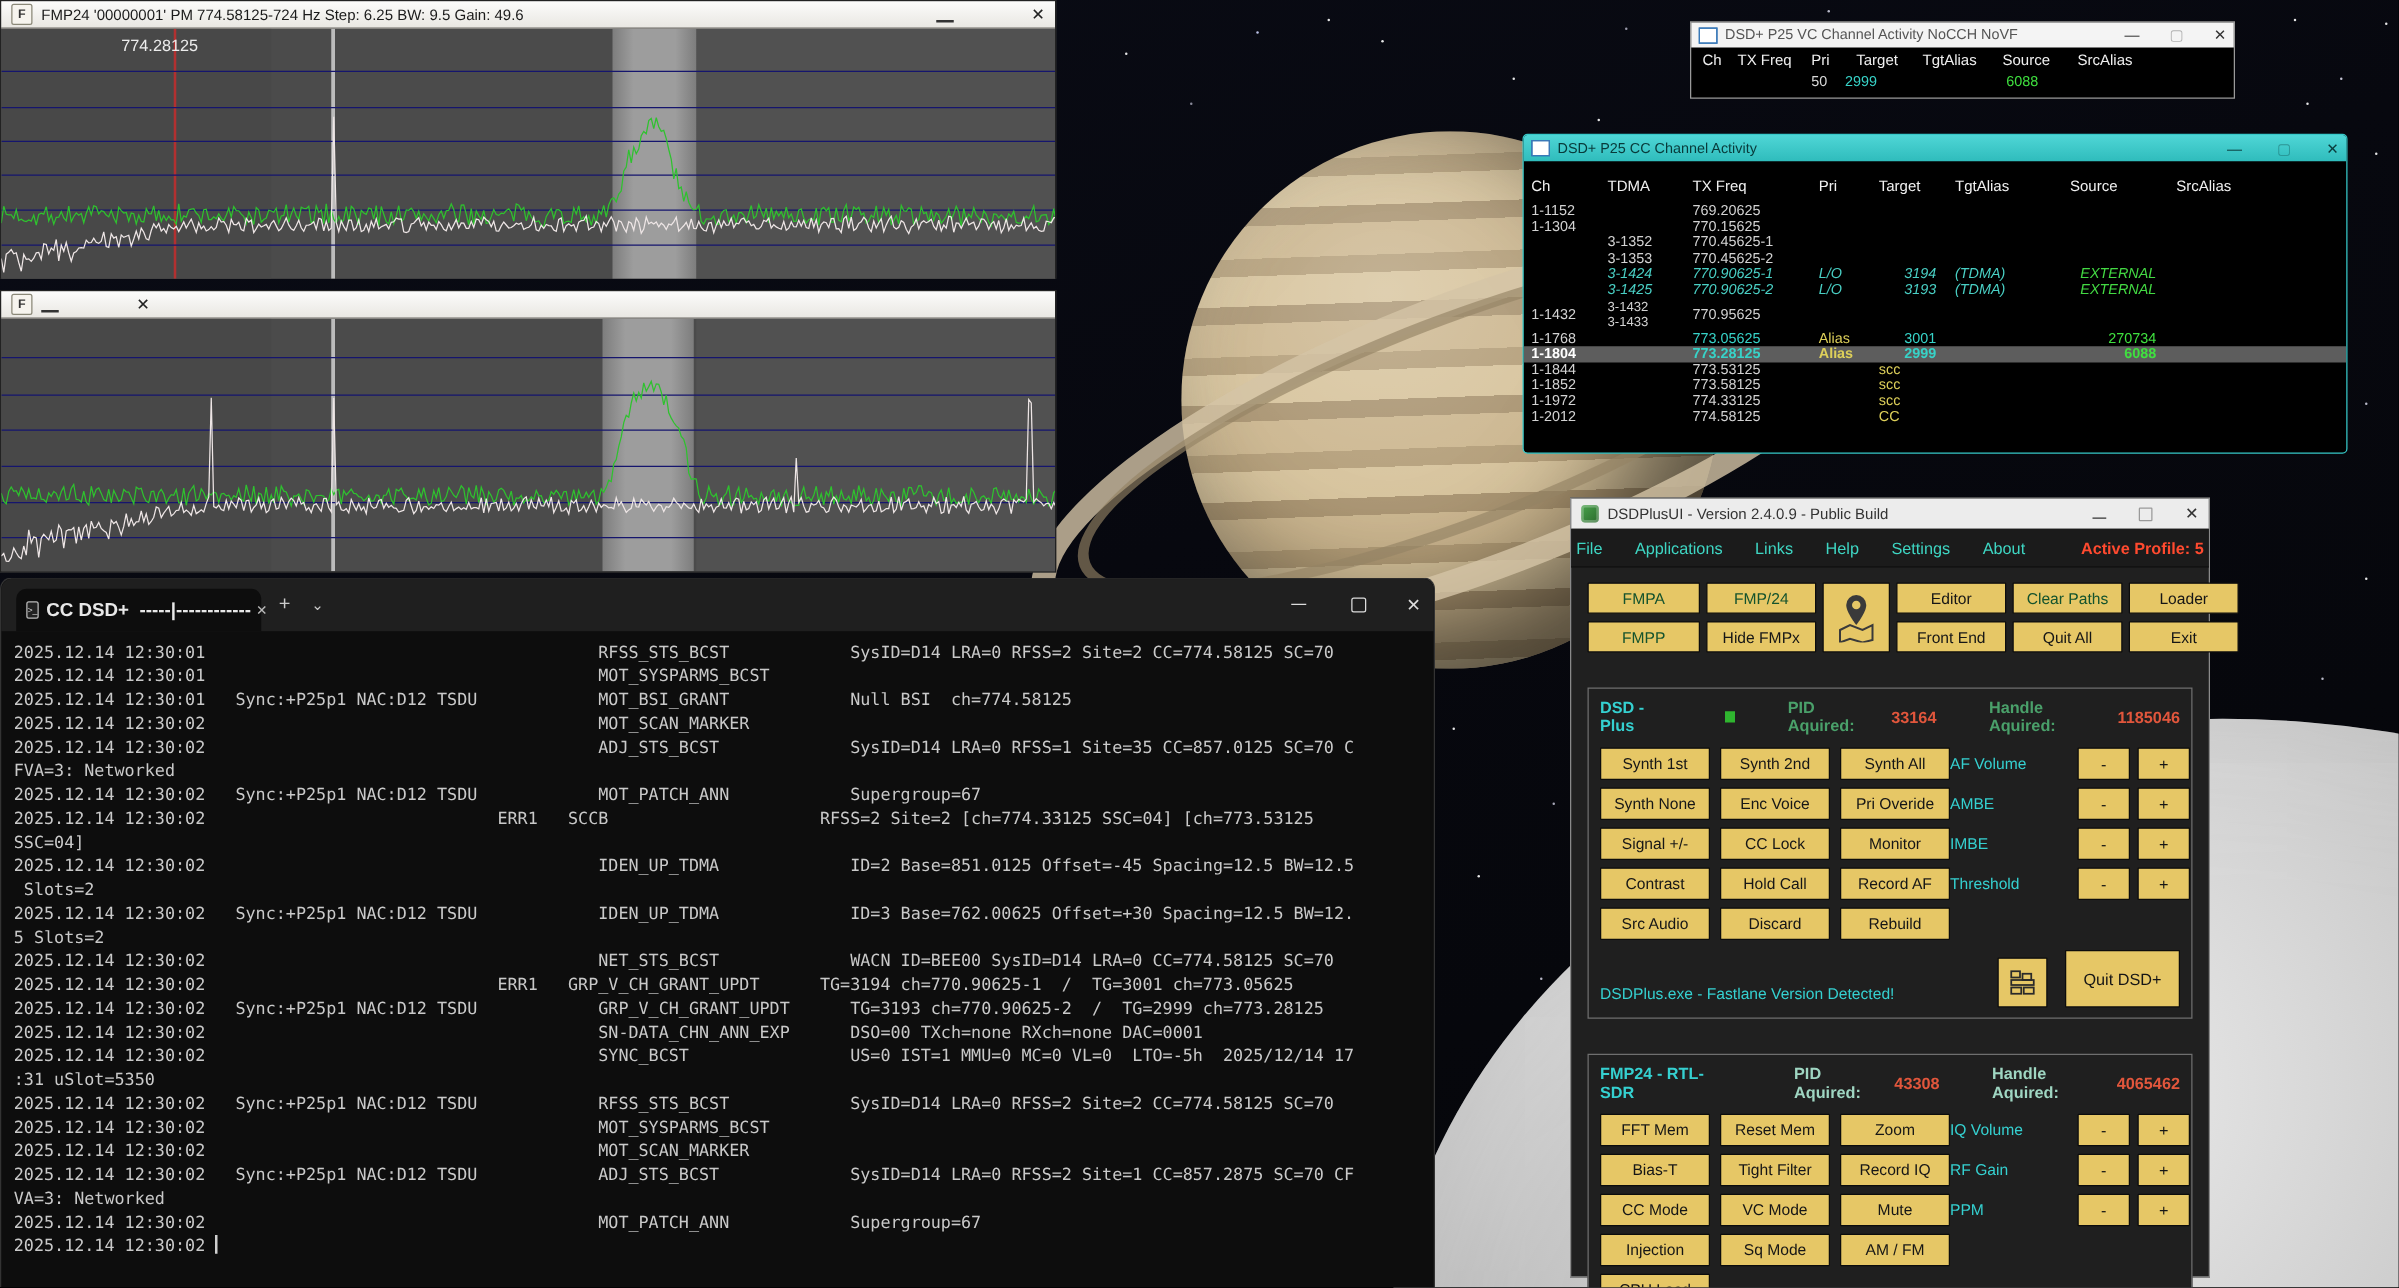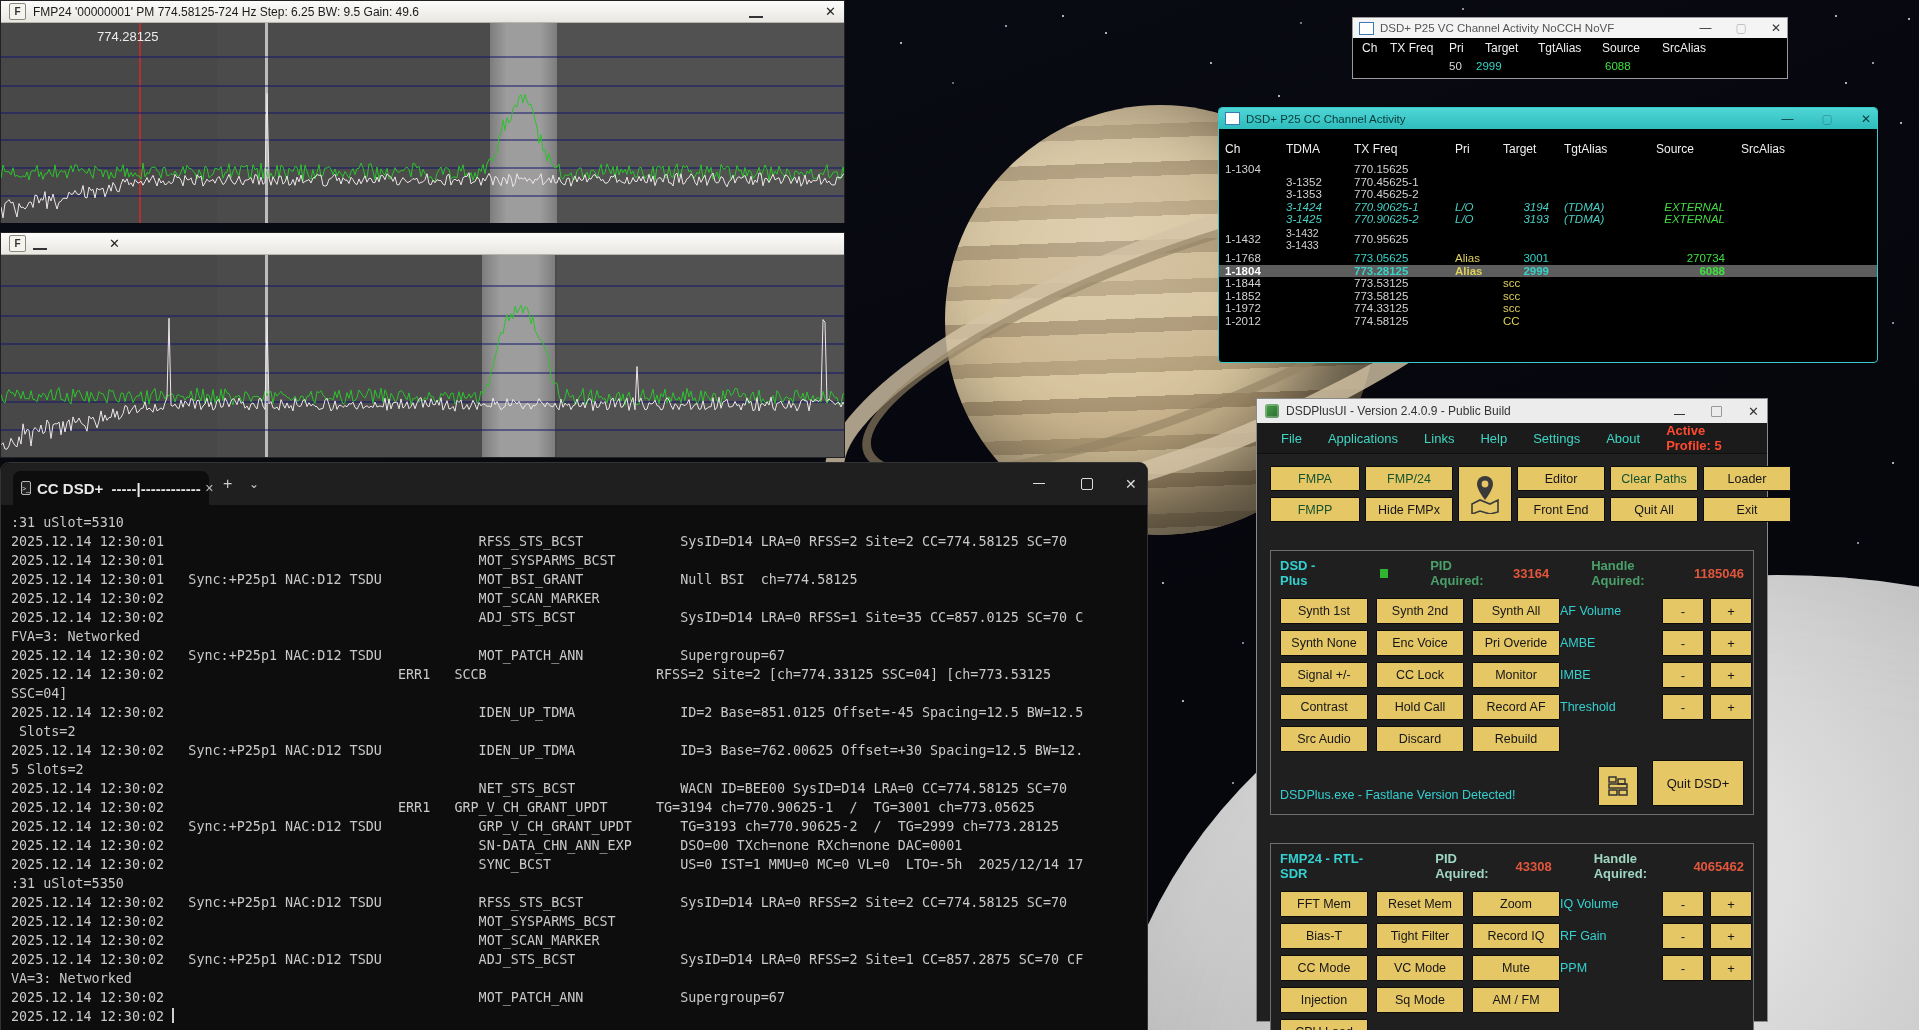--- a/index.html
+++ b/index.html
@@ -114,21 +114,21 @@
 
   
   #uiwin{left:1256px;top:398px;width:512px;height:624px;border:1px solid #8a8a8a;background:#202020;}
   #ui-tbar{height:24px;background:#ececec;padding:0 8px;font-size:12px;color:#333;}
   .ui-ico{width:14px;height:14px;border-radius:3px;margin-right:7px;
     background:linear-gradient(135deg,#49a24b,#2c6b2e);box-shadow:inset 0 0 0 2px rgba(255,255,255,.25);}
   #ui-title{flex:1;}
   .ui-ctl{color:#333;margin-left:26px;font-size:13px;}
   .ui-min{width:11px;height:7px;border-bottom:1px solid #333;}
   .ui-max{width:9px;height:9px;border:1px solid #999;border-radius:1px;}
-  #ui-menubar{height:30px;background:#1b1b1b;display:flex;align-items:center;padding:0 24px;border-bottom:1px solid #101010;}
+  #ui-menubar{height:30px;background:#1b1b1b;display:flex;align-items:center;padding:0 4px;border-bottom:1px solid #101010;}
   .mitem{color:#3ed6c3;font-size:13px;margin-right:26px;}
   #ui-profile{margin-left:auto;color:#ff4a2f;font-weight:bold;font-size:13px;}
   #ui-main{padding:12px 13px 0 13px;}
   #launch-grid{display:grid;grid-template-columns:90px 88px 54px 88px 88px 88px;
     grid-template-rows:25px 25px;gap:6px 5px;}
   .gbtn{background:#e6c766;border:1px solid #0c0c0c;color:#161616;font-size:12.5px;
     display:flex;align-items:center;justify-content:center;box-sizing:border-box;border-radius:1px;}
   .gbtn.dim{color:#14532d;}
   #map-btn{grid-column:3;grid-row:1/3;}
   .panel{border:1px solid #6f6f6f;margin-top:28px;padding:7px 9px 8px 9px;background:#1f1f1f;}
@@ -225,21 +225,20 @@
         <span id="term-tab-label">CC DSD+  -----|------------</span>
         <span class="term-tab-close tbtn">✕</span>
       </div>
       <span id="term-newtab" class="tbtn">+</span>
       <span id="term-chevron" class="tbtn">⌄</span>
       <span id="term-min" class="term-ctl tbtn"></span>
       <span id="term-max" class="term-ctl tbtn"></span>
       <span id="term-close" class="term-ctl tbtn">✕</span>
     </div>
     <div id="term-body">
-        <div class="tline">:31 uSlot=5310</div>
         <div class="tline">2025.12.14 12:30:01                                       RFSS_STS_BCST            SysID=D14 LRA=0 RFSS=2 Site=2 CC=774.58125 SC=70</div>
         <div class="tline">2025.12.14 12:30:01                                       MOT_SYSPARMS_BCST</div>
         <div class="tline">2025.12.14 12:30:01   Sync:+P25p1 NAC:D12 TSDU            MOT_BSI_GRANT            Null BSI  ch=774.58125</div>
         <div class="tline">2025.12.14 12:30:02                                       MOT_SCAN_MARKER</div>
         <div class="tline">2025.12.14 12:30:02                                       ADJ_STS_BCST             SysID=D14 LRA=0 RFSS=1 Site=35 CC=857.0125 SC=70 C</div>
         <div class="tline">FVA=3: Networked</div>
         <div class="tline">2025.12.14 12:30:02   Sync:+P25p1 NAC:D12 TSDU            MOT_PATCH_ANN            Supergroup=67</div>
         <div class="tline">2025.12.14 12:30:02                             ERR1   SCCB                     RFSS=2 Site=2 [ch=774.33125 SSC=04] [ch=773.53125</div>
         <div class="tline">SSC=04]</div>
         <div class="tline">2025.12.14 12:30:02                                       IDEN_UP_TDMA             ID=2 Base=851.0125 Offset=-45 Spacing=12.5 BW=12.5</div>
@@ -301,20 +300,29 @@
         <span style="left:67px;">TDMA</span>
       <span style="left:135px;">TX Freq</span>
         <span style="left:236px;">Pri</span>
       <span style="left:284px;">Target</span>
         <span style="left:345px;">TgtAlias</span>
       <span style="left:437px;">Source</span>
         <span style="left:522px;">SrcAlias</span>
     </div>
     <div id="cc-rows">
         <div class="ccrow ">
+          <span class="cell c-ch">1-1152</span>
+          <span class="cell c-tdma"></span>
+          <span class="cell c-freq">769.20625</span>
+          <span class="cell c-pri"></span>
+          <span class="cell c-target"></span>
+          <span class="cell c-tgtalias"></span>
+          <span class="cell c-source"></span>
+        </div>
+        <div class="ccrow ">
           <span class="cell c-ch">1-1304</span>
           <span class="cell c-tdma"></span>
           <span class="cell c-freq">770.15625</span>
           <span class="cell c-pri"></span>
           <span class="cell c-target"></span>
           <span class="cell c-tgtalias"></span>
           <span class="cell c-source"></span>
         </div>
         <div class="ccrow ">
           <span class="cell c-ch"></span>

